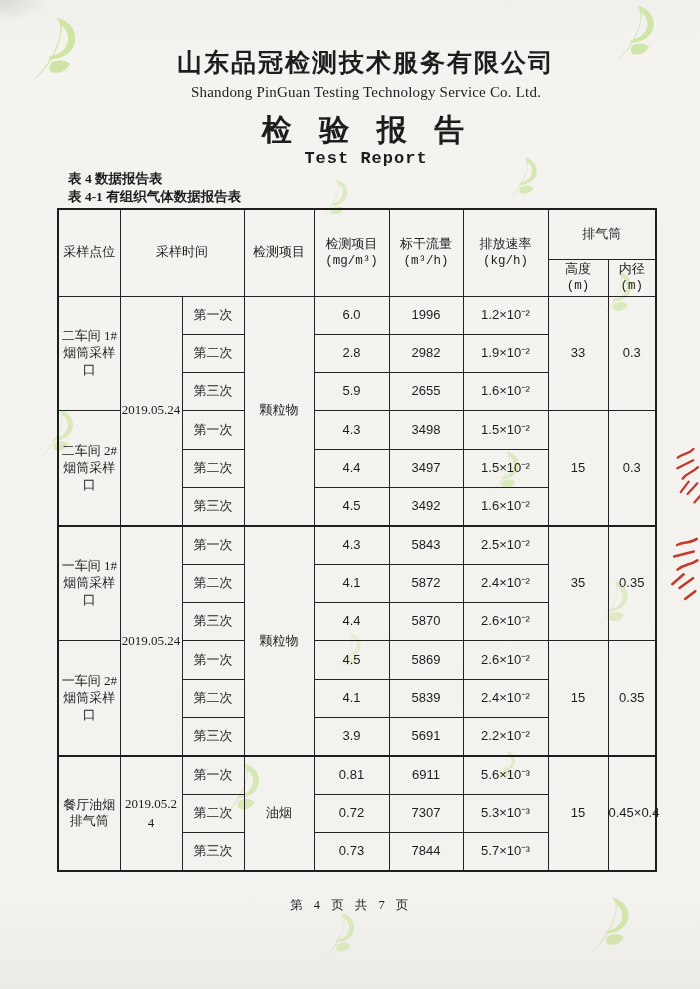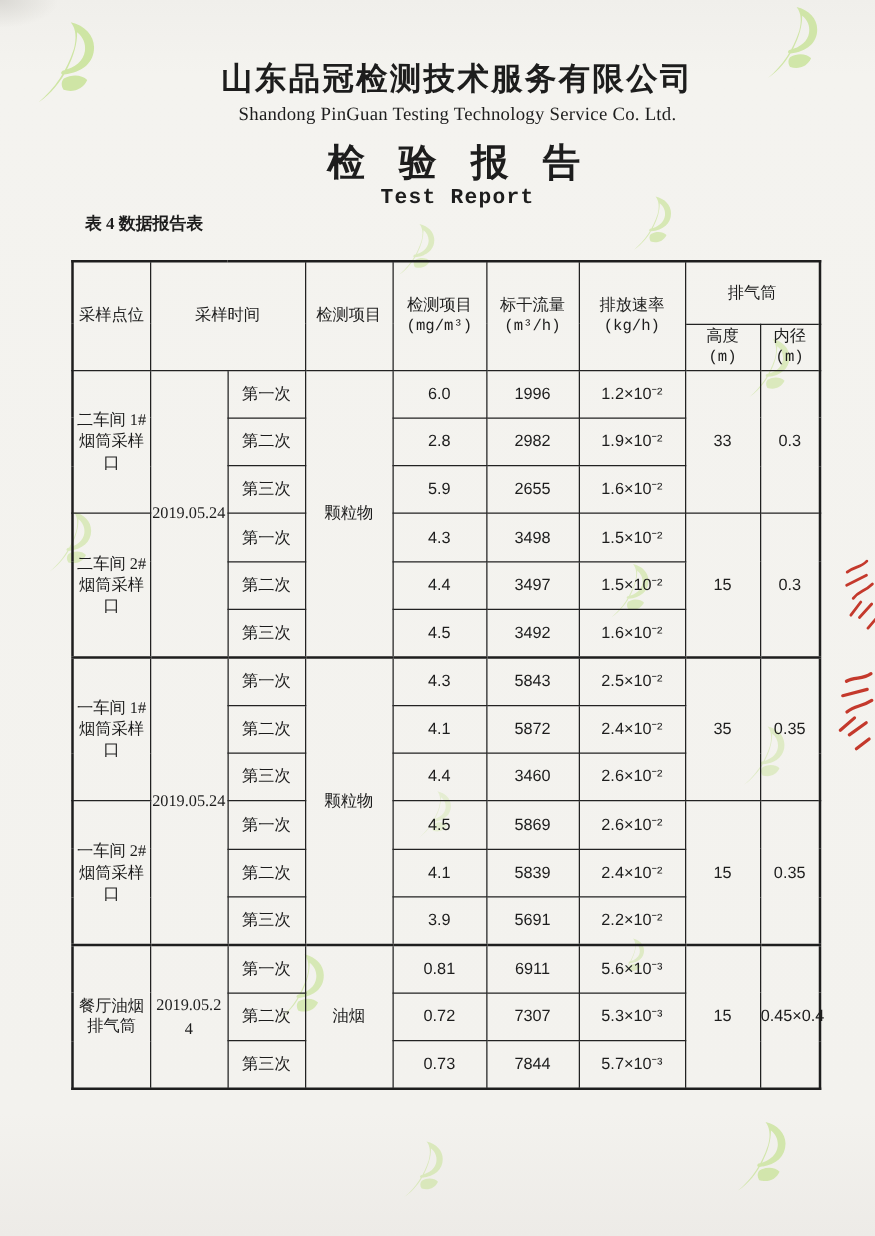--- a/index.html
+++ b/index.html
@@ -122,20 +122,21 @@
       <svg class="red-mark" style="left:668px;top:534px;width:32px;height:70px;transform:rotate(4deg)" viewBox="0 0 30 64" stroke="#c4392c">
         <use href="#redScribble"></use>
       </svg>
     </div>
 
   <div class="hdr company-cn">山东品冠检测技术服务有限公司</div>
   <div class="hdr company-en">Shandong PinGuan Testing Technology Service Co. Ltd.</div>
   <div class="hdr title-cn">检 验 报 告</div>
   <div class="hdr title-en">Test Report</div>
   <div class="caption caption1">表 4 数据报告表</div>
+  <div class="caption caption2">表 4-1 有组织气体数据报告表</div>
 
   <table class="report">
     <colgroup>
       <col style="width:62px">
         <col style="width:62px">
         <col style="width:62px">
       <col style="width:70px">
         <col style="width:75px">
         <col style="width:74px">
       <col style="width:85px">
@@ -230,21 +231,21 @@
         </tr>
         <tr>
           <td class="c-seq">第二次</td>
           <td class="c-num">4.1</td>
           <td class="c-num">5872</td>
           <td class="c-num">2.4×10⁻²</td>
         </tr>
         <tr>
           <td class="c-seq">第三次</td>
           <td class="c-num">4.4</td>
-          <td class="c-num">3460</td>
+          <td class="c-num">5870</td>
           <td class="c-num">2.6×10⁻²</td>
         </tr>
         <tr>
           <td rowspan="3" class="c-point">一车间 2#烟筒采样口</td>
           <td class="c-seq">第一次</td>
           <td class="c-num">4.5</td>
           <td class="c-num">5869</td>
           <td class="c-num">2.6×10⁻²</td>
           <td rowspan="3" class="c-num">15</td>
           <td rowspan="3" class="c-num">0.35</td>
@@ -280,13 +281,14 @@
         </tr>
         <tr>
           <td class="c-seq">第三次</td>
           <td class="c-num">0.73</td>
           <td class="c-num">7844</td>
           <td class="c-num">5.7×10⁻³</td>
         </tr>
       </tbody>
   </table>
 
+  <div class="footer">第 4 页 共 7 页</div>
 </div>
 
 </body></html>

